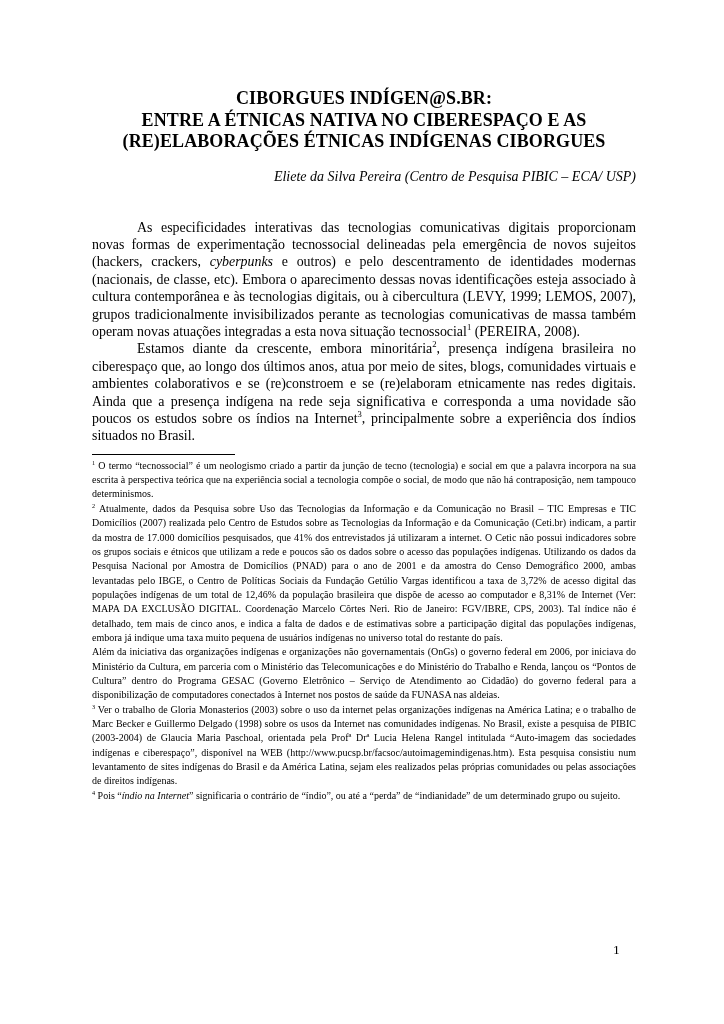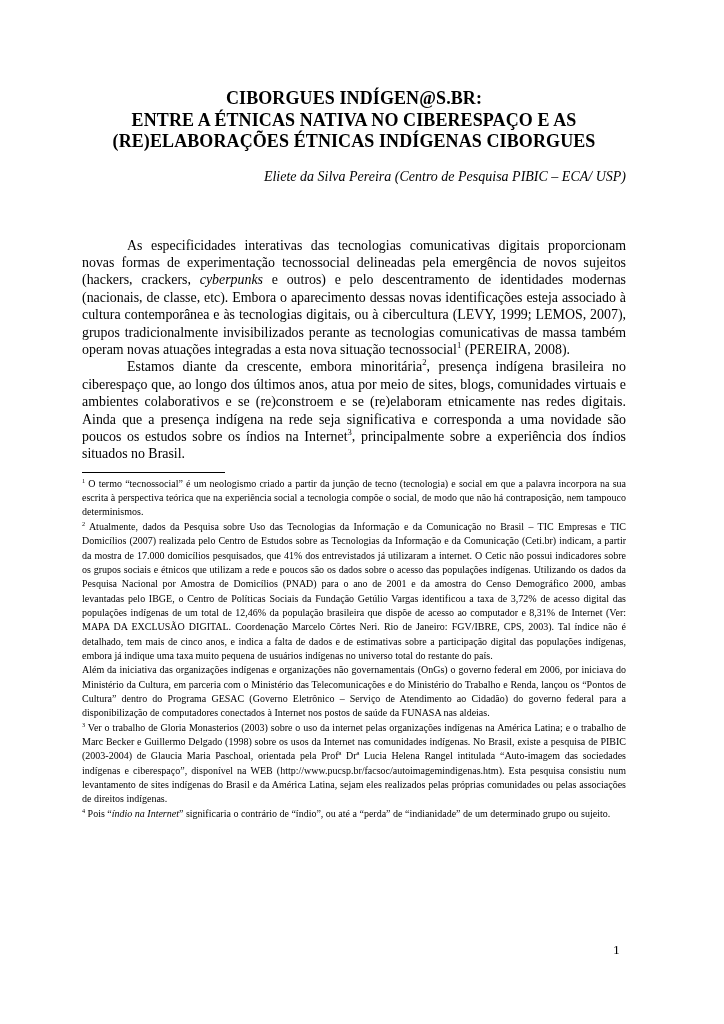--- a/index.html
+++ b/index.html
@@ -12,41 +12,41 @@
     width: 724px;
     height: 1024px;
     margin: 0 auto;
     background: #ffffff;
     color: #000000;
     font-family: "Liberation Serif", "DejaVu Serif", serif;
     overflow: hidden;
   }
   .content {
     position: absolute;
-    left: 82px;
+    left: 92px;
     top: 0;
     width: 544px;
   }
   .title {
     margin: 88px 0 0 0;
     font-size: 18px;
     line-height: 21.5px;
     font-weight: bold;
     text-align: center;
     letter-spacing: 0.1px;
   }
   .author {
     margin-top: 14px;
     font-size: 14px;
     line-height: 19px;
     font-style: italic;
     text-align: right;
   }
   .body-text {
-    margin-top: 51px;
+    margin-top: 33px;
   }
   .para {
     margin: 0;
     font-size: 13.9px;
     line-height: 17.4px;
     text-align: justify;
     text-indent: 45px;
   }
   .para-continued {
     text-align-last: justify;

